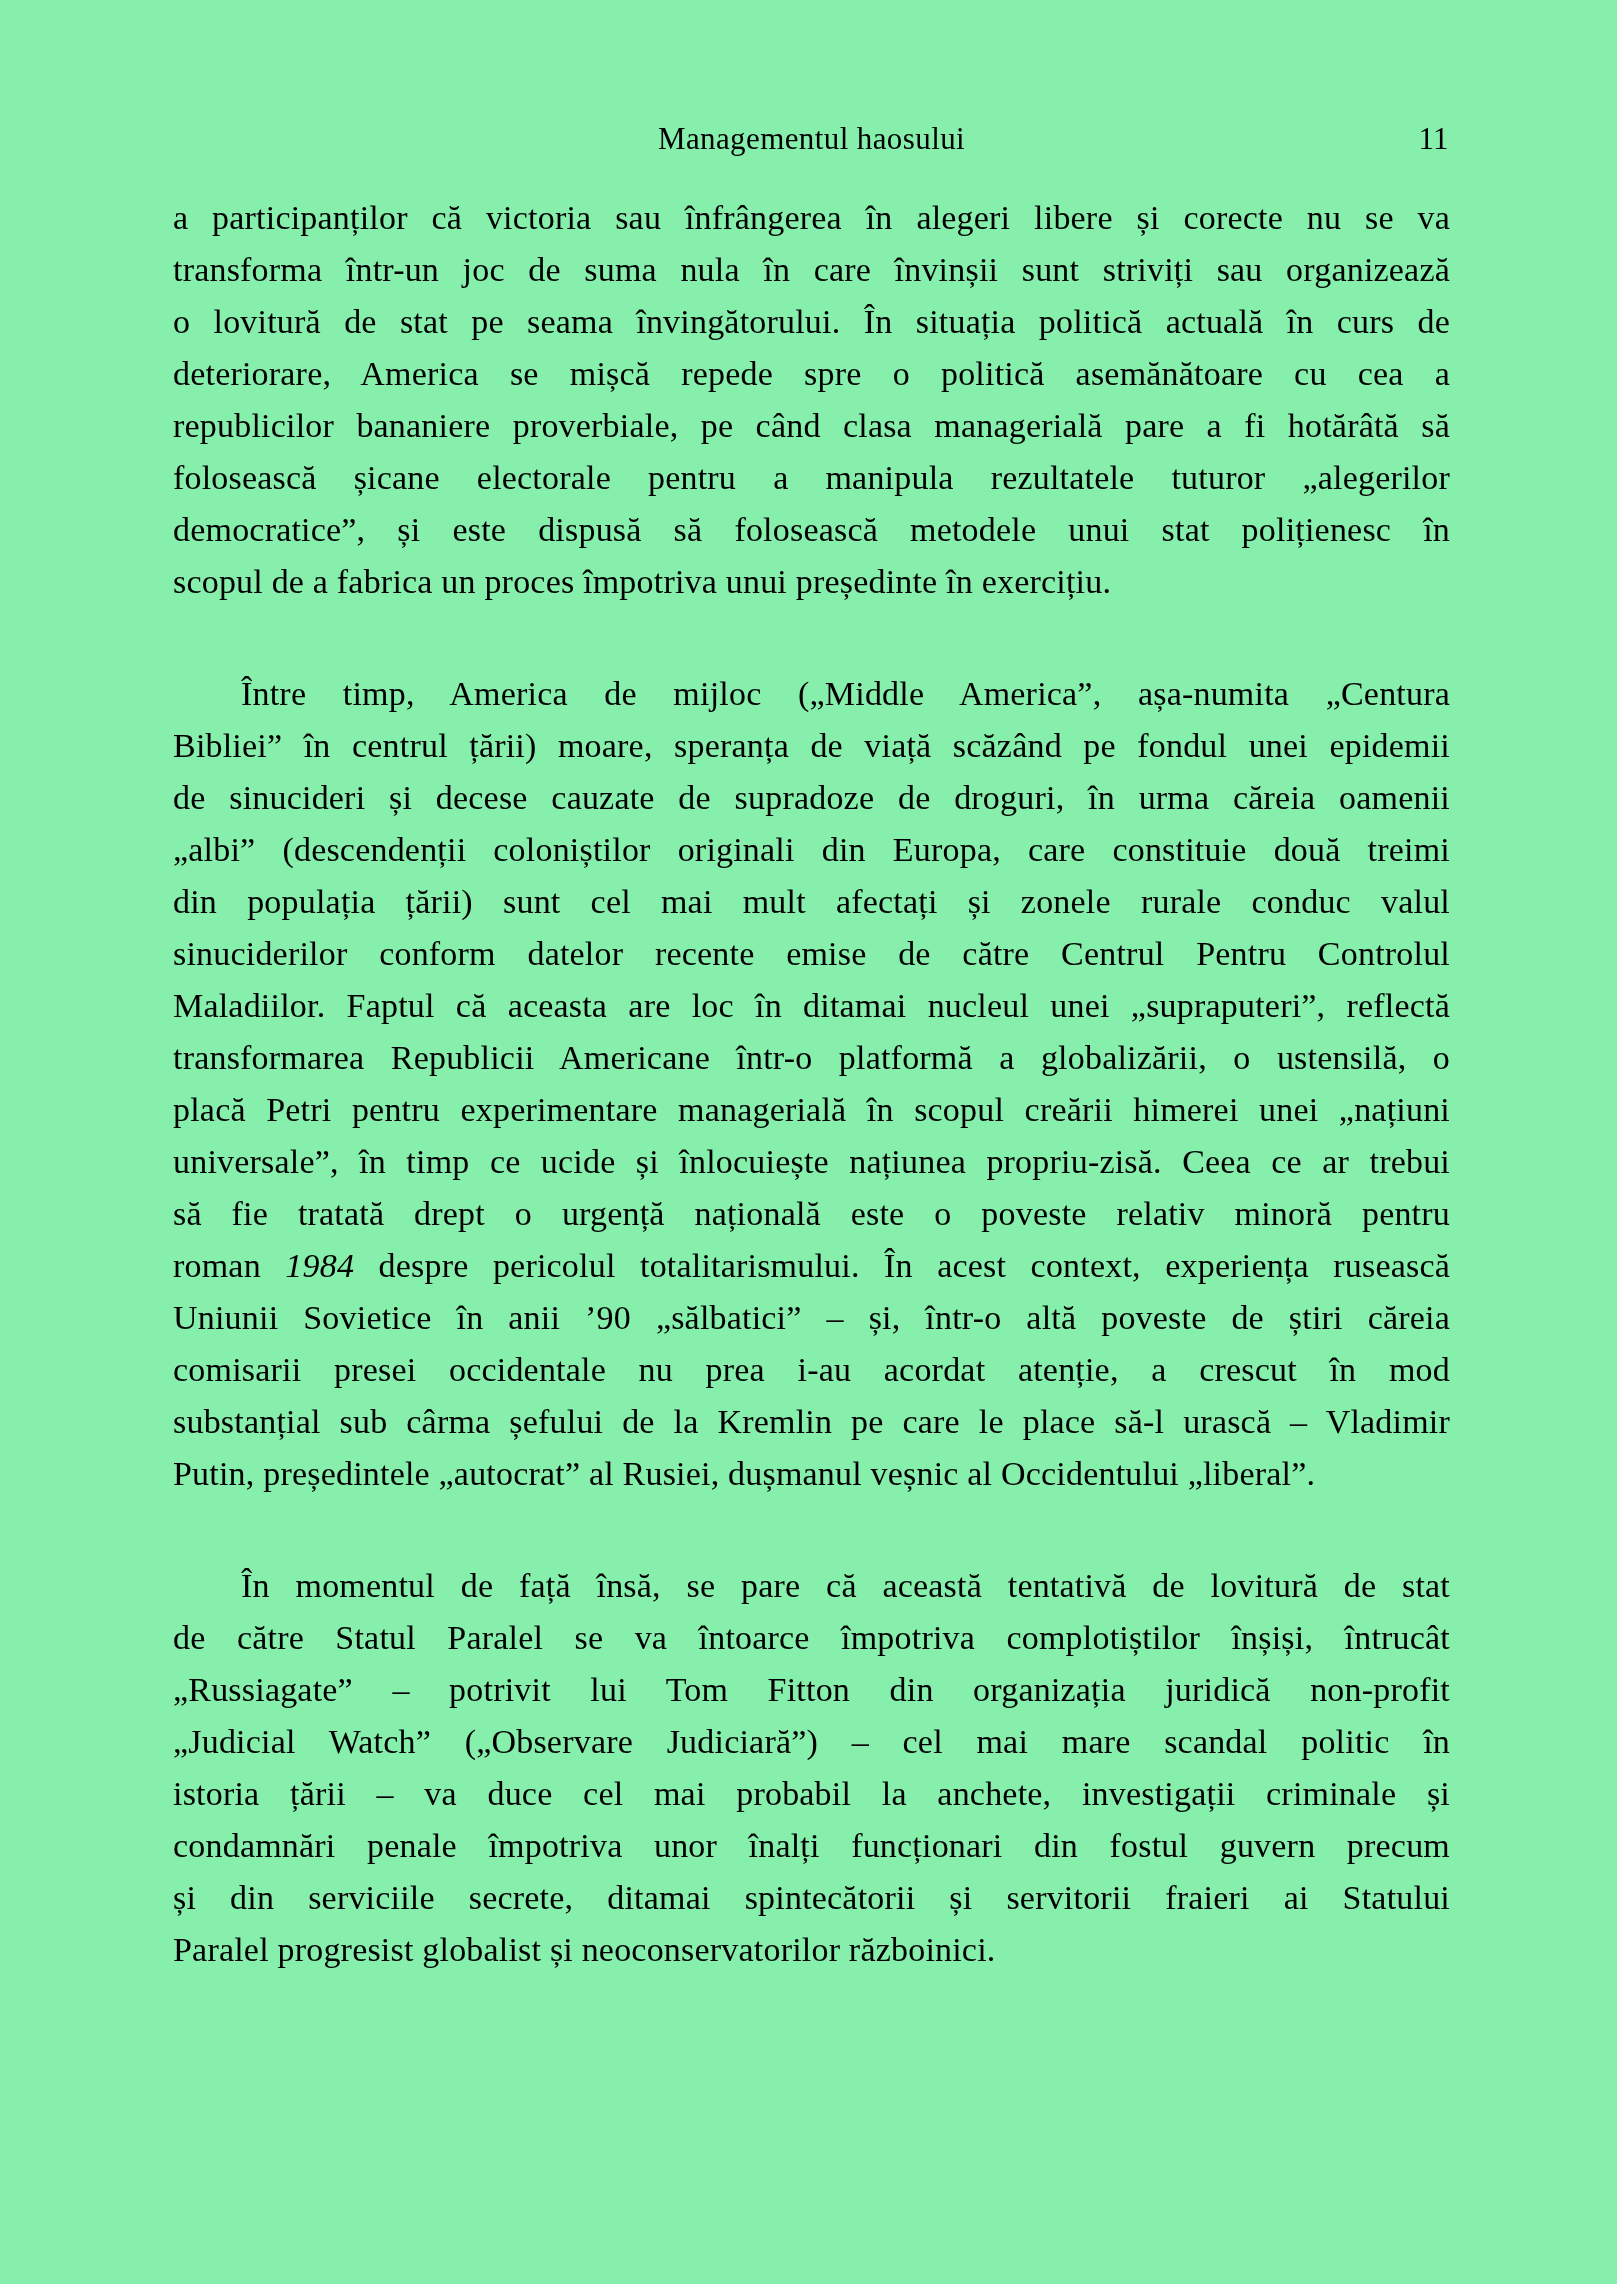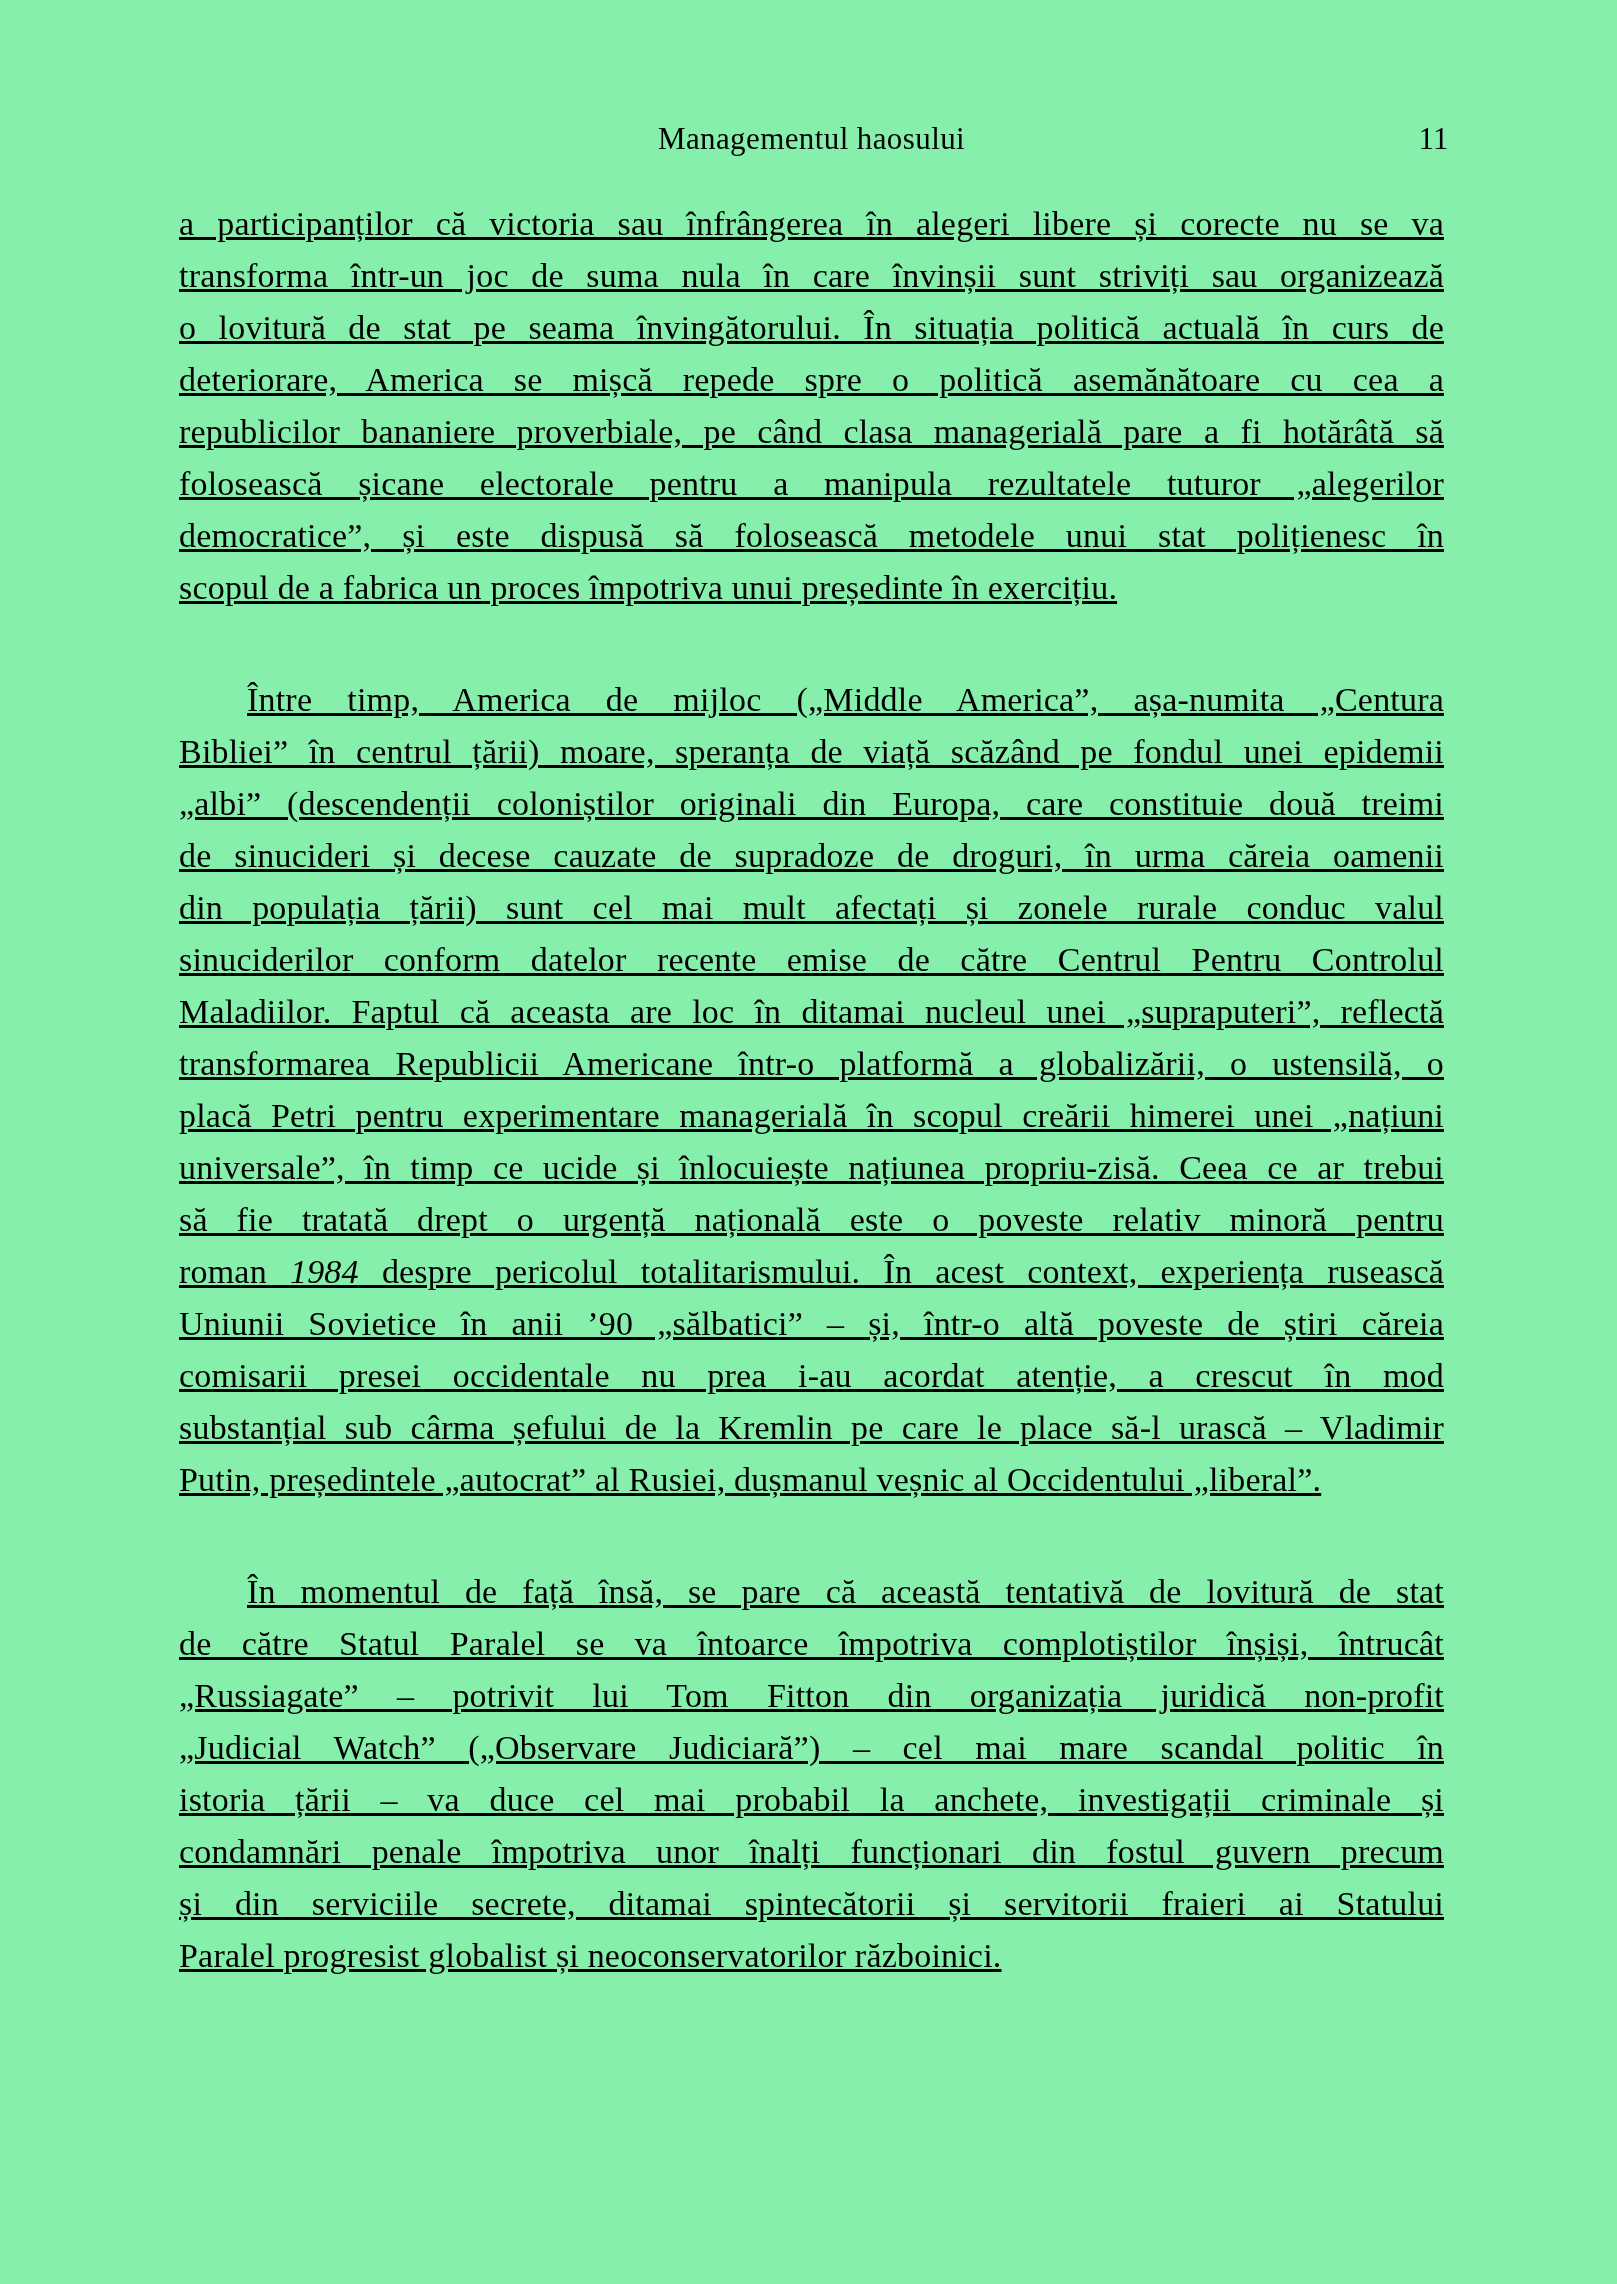--- a/index.html
+++ b/index.html
@@ -40,21 +40,21 @@
     right: 1.6px;
     top: 0;
   }
   .text-body {
     position: absolute;
     left: 173px;
     top: 192px;
     width: 1277px;
     font-size: 34px;
   }
-  .para { margin: 6px; padding: 0; text-decoration: underline; }
+  .para { margin: 0; padding: 0; }
   .para + .para { margin-top: 60px; }
   .line {
     height: 52px;
     line-height: 52px;
     text-align: justify;
     text-align-last: justify;
     overflow: hidden;
     letter-spacing: 0.2px;
   }
   .line.last {
@@ -83,22 +83,22 @@
         <div class="line">o lovitură de stat pe seama învingătorului. În situația politică actuală în curs de</div>
         <div class="line">deteriorare, America se mișcă repede spre o politică asemănătoare cu cea a</div>
         <div class="line">republicilor bananiere proverbiale, pe când clasa managerială pare a fi hotărâtă să</div>
         <div class="line">folosească șicane electorale pentru a manipula rezultatele tuturor „alegerilor</div>
         <div class="line">democratice”, și este dispusă să folosească metodele unui stat polițienesc în</div>
         <div class="line last">scopul de a fabrica un proces împotriva unui președinte în exercițiu.</div>
       </div>
       <div class="para indent">
         <div class="line">Între timp, America de mijloc („Middle America”, așa-numita „Centura</div>
         <div class="line">Bibliei” în centrul țării) moare, speranța de viață scăzând pe fondul unei epidemii</div>
+        <div class="line">de sinucideri și decese cauzate de supradoze de droguri, în urma căreia oamenii</div>
         <div class="line">„albi” (descendenții coloniștilor originali din Europa, care constituie două treimi</div>
-        <div class="line">de sinucideri și decese cauzate de supradoze de droguri, în urma căreia oamenii</div>
         <div class="line">din populația țării) sunt cel mai mult afectați și zonele rurale conduc valul</div>
         <div class="line">sinuciderilor conform datelor recente emise de către Centrul Pentru Controlul</div>
         <div class="line">Maladiilor. Faptul că aceasta are loc în ditamai nucleul unei „supraputeri”, reflectă</div>
         <div class="line">transformarea Republicii Americane într-o platformă a globalizării, o ustensilă, o</div>
         <div class="line">placă Petri pentru experimentare managerială în scopul creării himerei unei „națiuni</div>
         <div class="line">universale”, în timp ce ucide și înlocuiește națiunea propriu-zisă. Ceea ce ar trebui</div>
         <div class="line">să fie tratată drept o urgență națională este o poveste relativ minoră pentru</div>
         <div class="line">roman <em>1984</em> despre pericolul totalitarismului. În acest context, experiența rusească</div>
         <div class="line">Uniunii Sovietice în anii ’90 „sălbatici” – și, într-o altă poveste de știri căreia</div>
         <div class="line">comisarii presei occidentale nu prea i-au acordat atenție, a crescut în mod</div>

